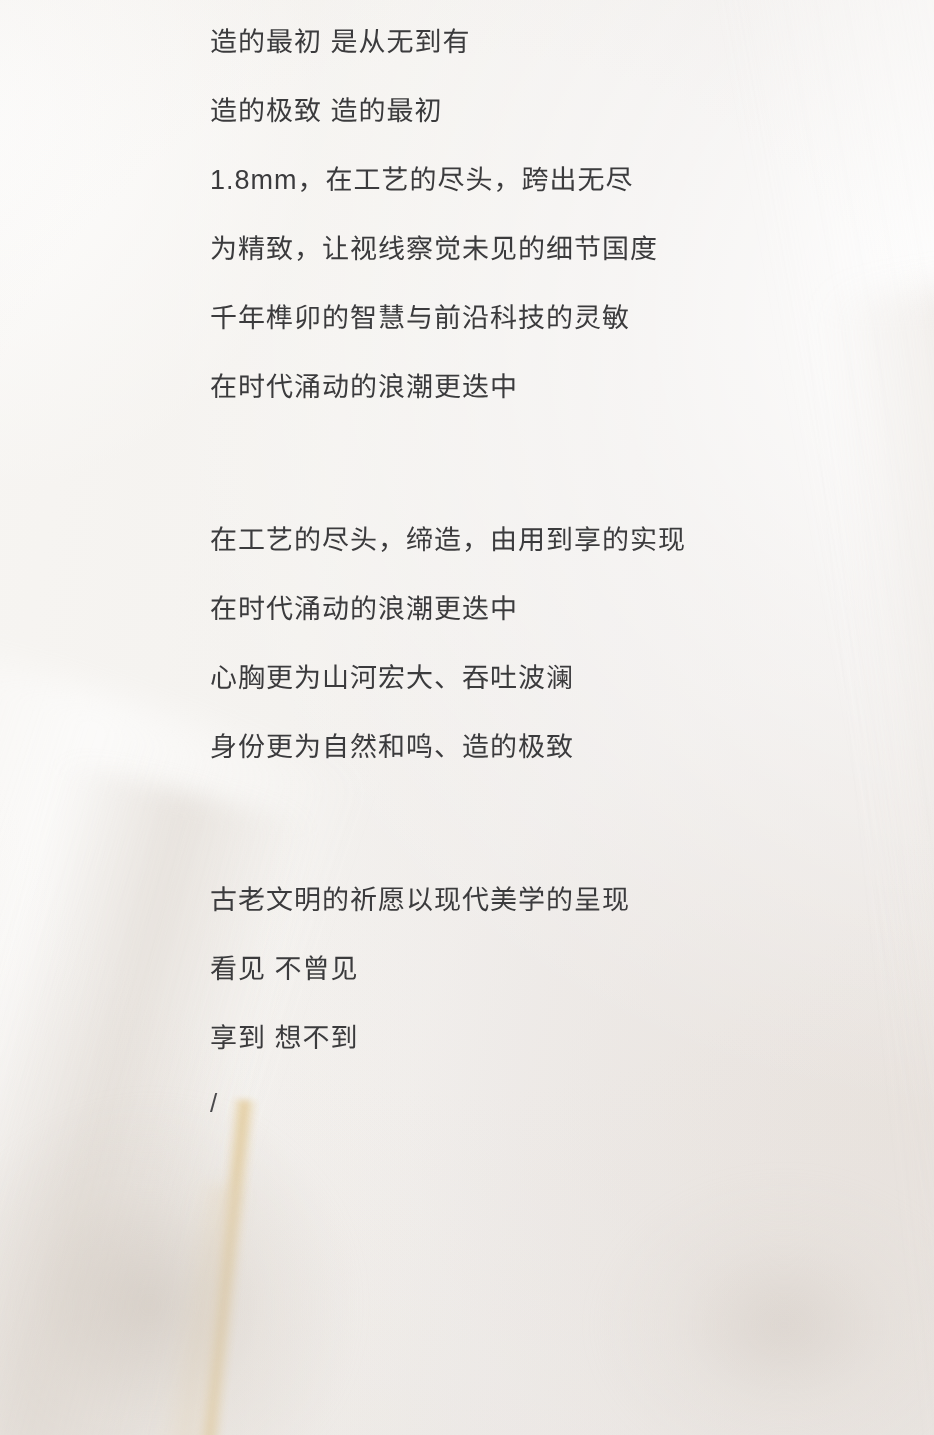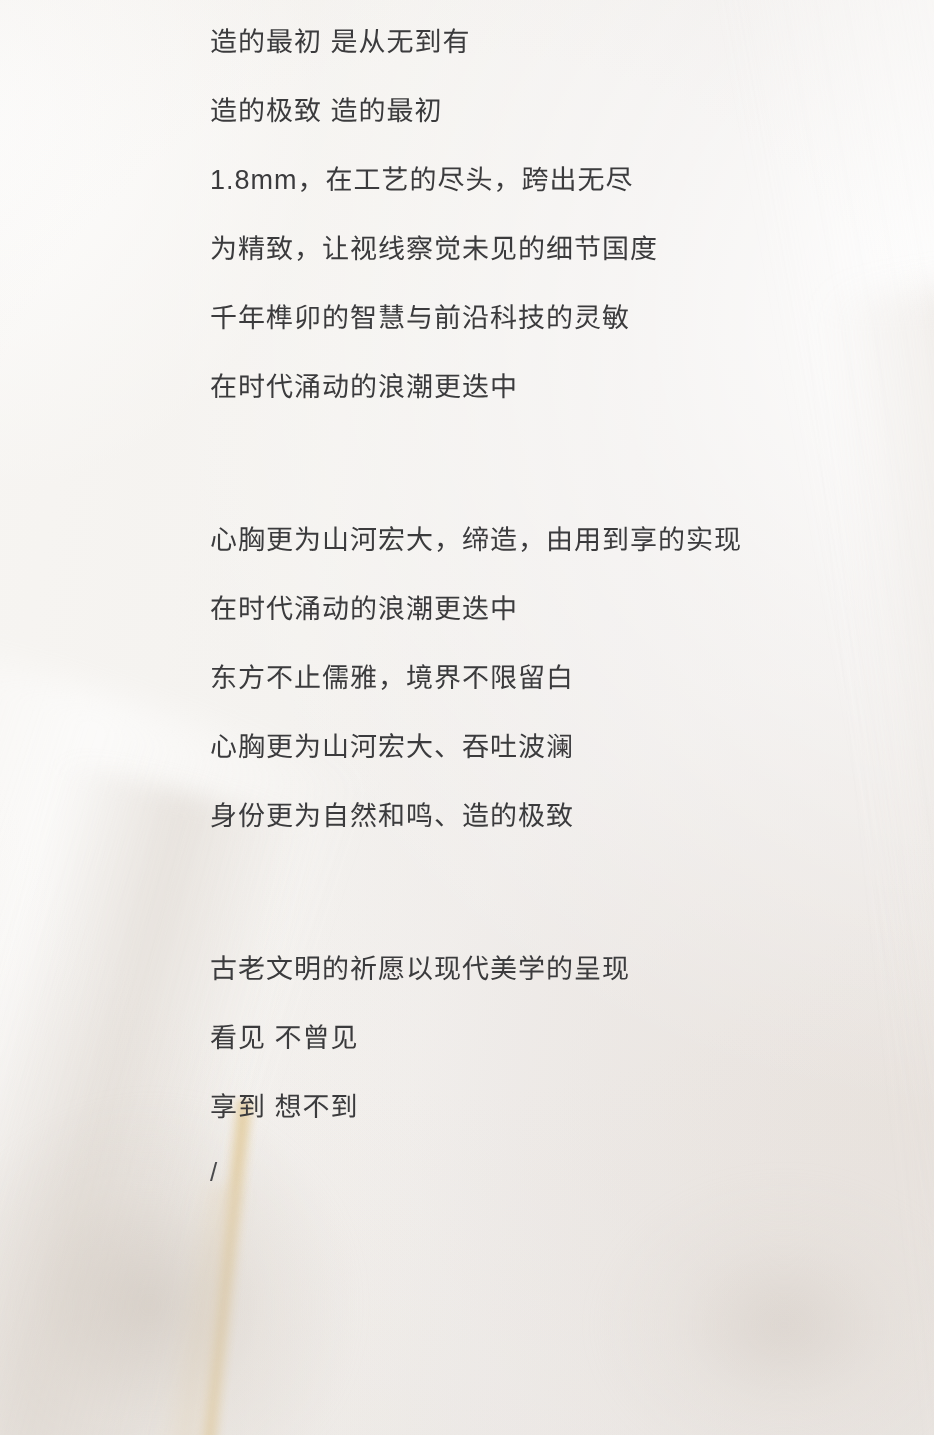--- a/index.html
+++ b/index.html
@@ -174,23 +174,22 @@
       <div class="line">造的极致 造的最初</div>
       <div class="line">1.8mm，在工艺的尽头，跨出无尽</div>
       <div class="line">为精致，让视线察觉未见的细节国度</div>
       <div class="line">千年榫卯的智慧与前沿科技的灵敏</div>
       <div class="line">在时代涌动的浪潮更迭中</div>
     </div>
 
     <div class="stanza-gap"></div>
 
     <div class="stanza">
-      <div class="line">心胸更为山河宏大，缔造，由用到享的实现</div>
+      <div class="line">在工艺的尽头，缔造，由用到享的实现</div>
       <div class="line">在时代涌动的浪潮更迭中</div>
-      <div class="line">东方不止儒雅，境界不限留白</div>
       <div class="line">心胸更为山河宏大、吞吐波澜</div>
       <div class="line">身份更为自然和鸣、造的极致</div>
     </div>
 
     <div class="stanza-gap"></div>
 
     <div class="stanza">
       <div class="line">古老文明的祈愿以现代美学的呈现</div>
       <div class="line">看见 不曾见</div>
       <div class="line">享到 想不到</div>

